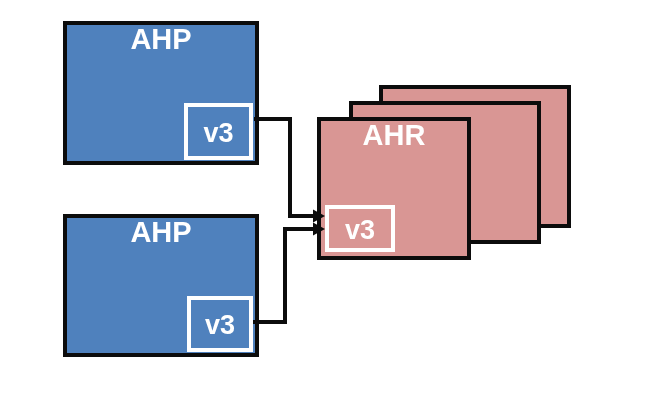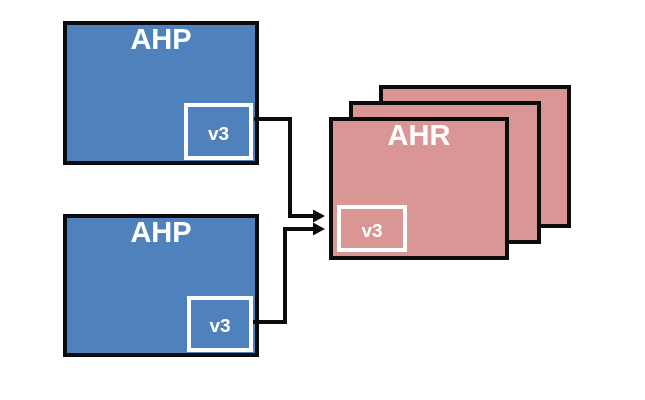--- a/index.html
+++ b/index.html
@@ -36,36 +36,36 @@
     position: absolute;
     box-sizing: border-box;
     border: 4px solid var(--port-outline, #ffffff);
     display: flex;
     align-items: center;
     justify-content: center;
   }
   .port-label {
     color: var(--label-text, #ffffff);
     font-weight: 700;
-    font-size: 19px;
+    font-size: 27px;
     line-height: 1;
     padding-top: 3px;
     user-select: none;
   }
 
   
   #node-ahp-top      { left: 63px;  top: 21px;  width: 196px; height: 144px; }
   #port-ahp-top      { left: 117px; top: 78px;  width: 69px;  height: 57px; background: var(--producer-fill, #4f81bd); }
 
   #node-ahp-bottom   { left: 63px;  top: 214px; width: 196px; height: 143px; }
   #port-ahp-bottom   { left: 120px; top: 78px;  width: 66px;  height: 56px; background: var(--producer-fill, #4f81bd); }
 
   .stack-layer-back  { left: 379px; top: 85px;  width: 192px; height: 143px; }
   .stack-layer-mid   { left: 349px; top: 101px; width: 192px; height: 143px; }
-  #node-ahr          { left: 317px; top: 117px; width: 180px; height: 143px; margin-left: 12px; }
+  #node-ahr          { left: 317px; top: 117px; width: 154px; height: 143px; }
   #port-ahr          { left: 4px;   top: 84px;  width: 70px;  height: 47px; background: var(--consumer-fill, #d99694); }
 
   #connector-layer {
     position: absolute;
     left: 0; top: 0;
     width: 645px; height: 400px;
     pointer-events: none;
   }
   #connector-layer path {
     fill: none;

